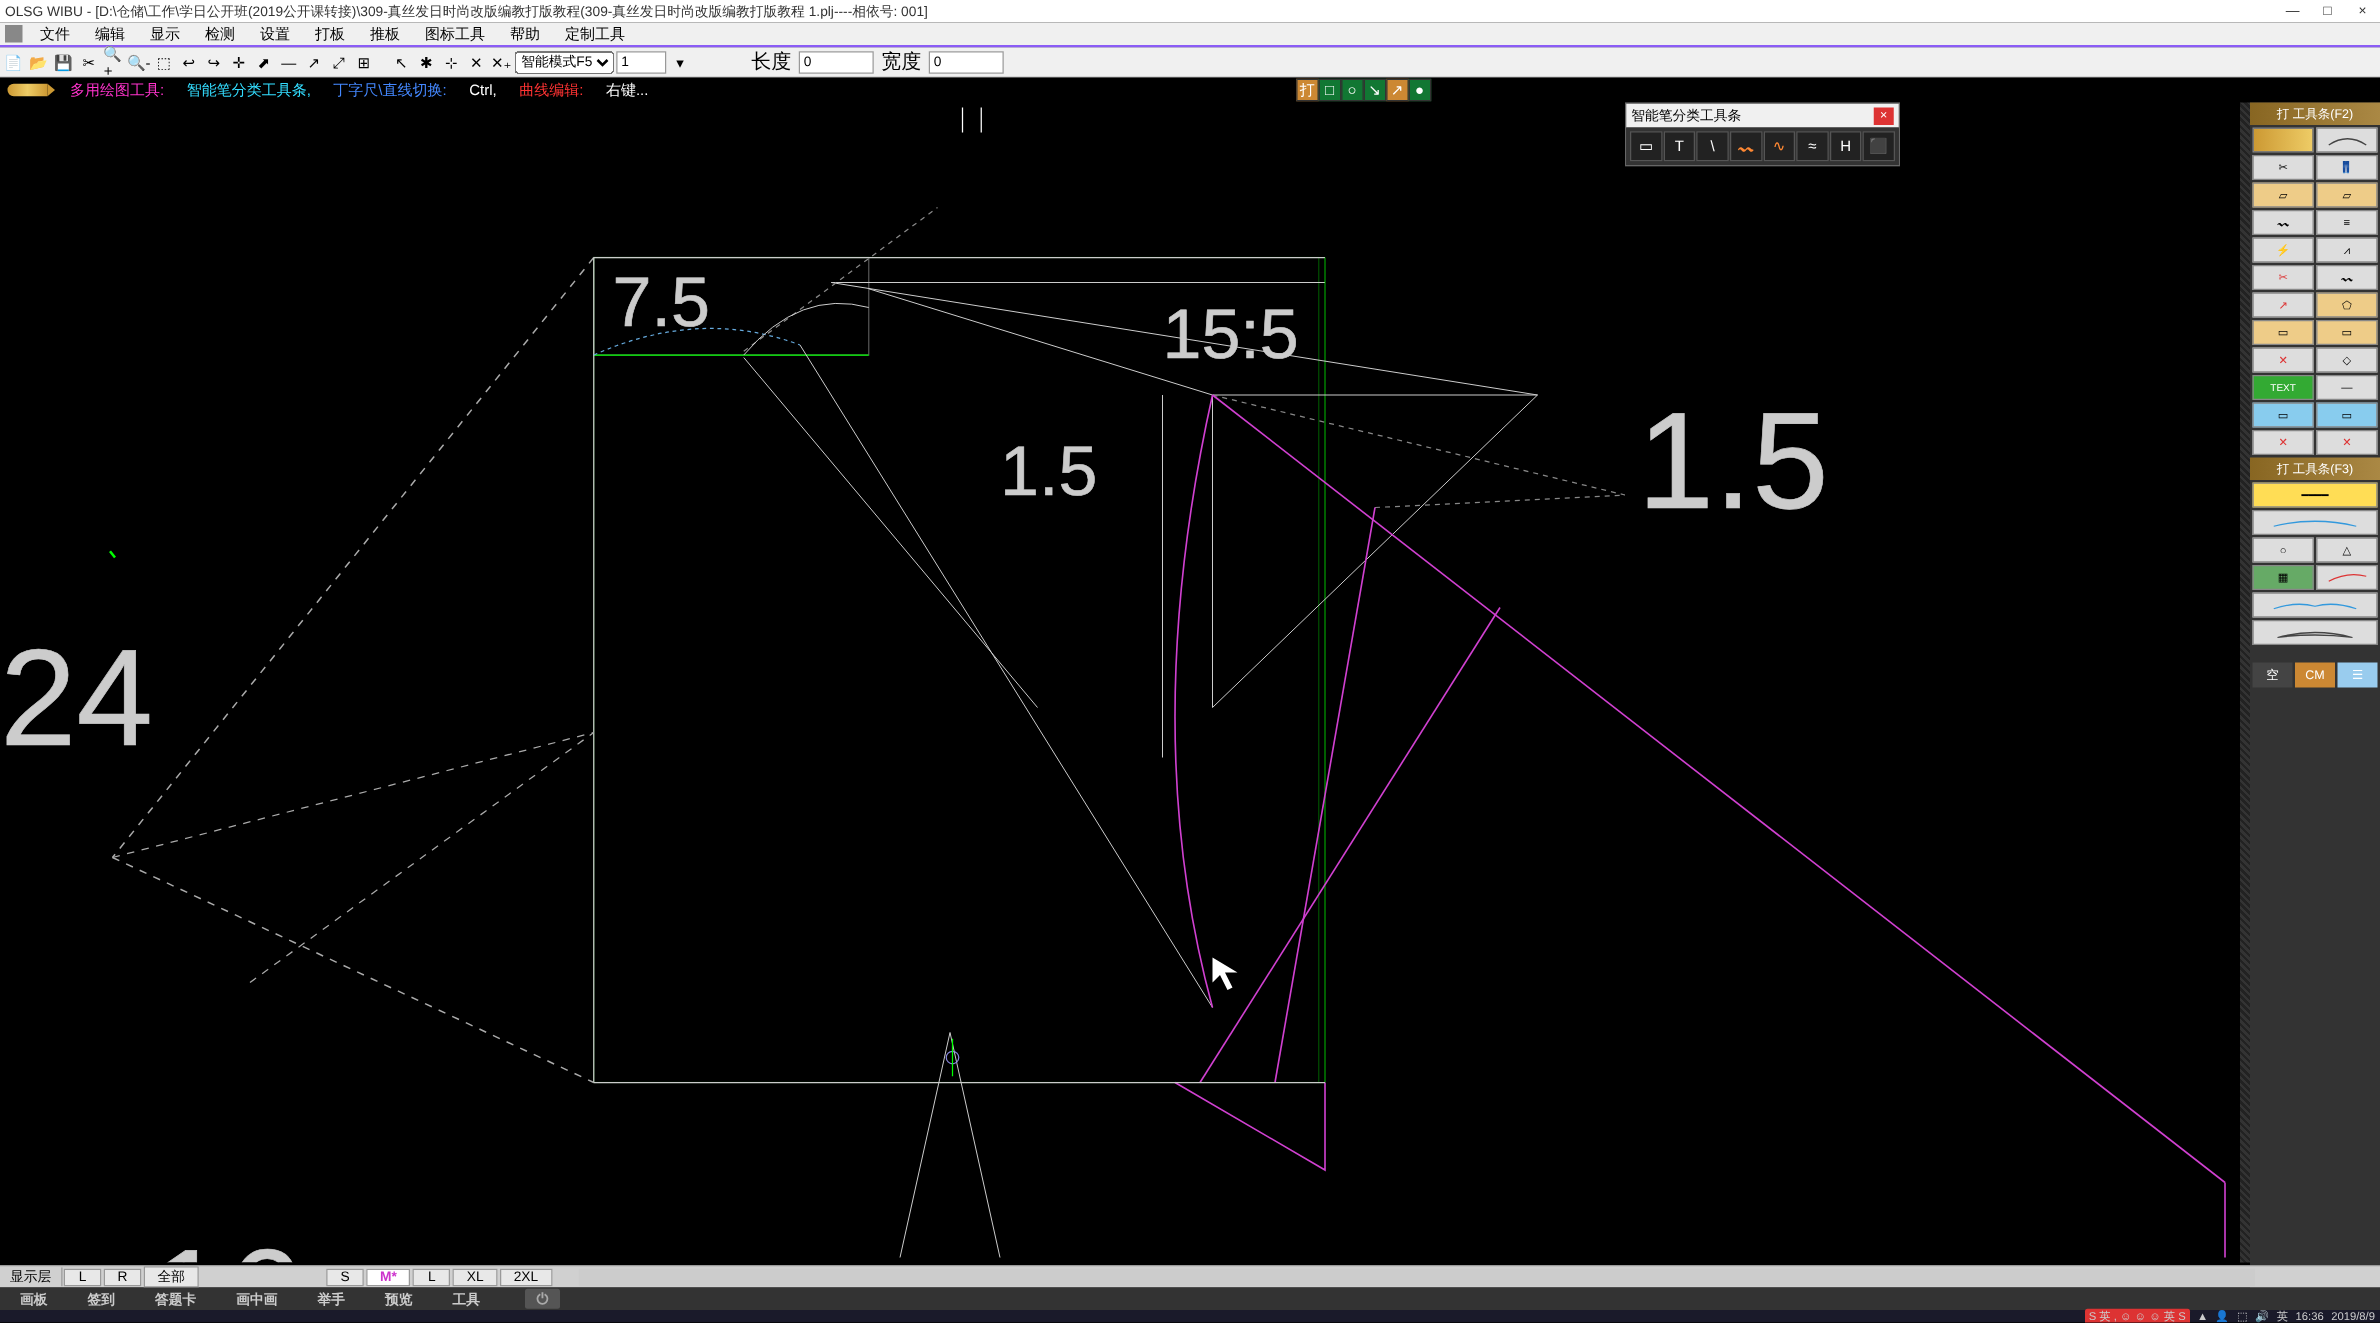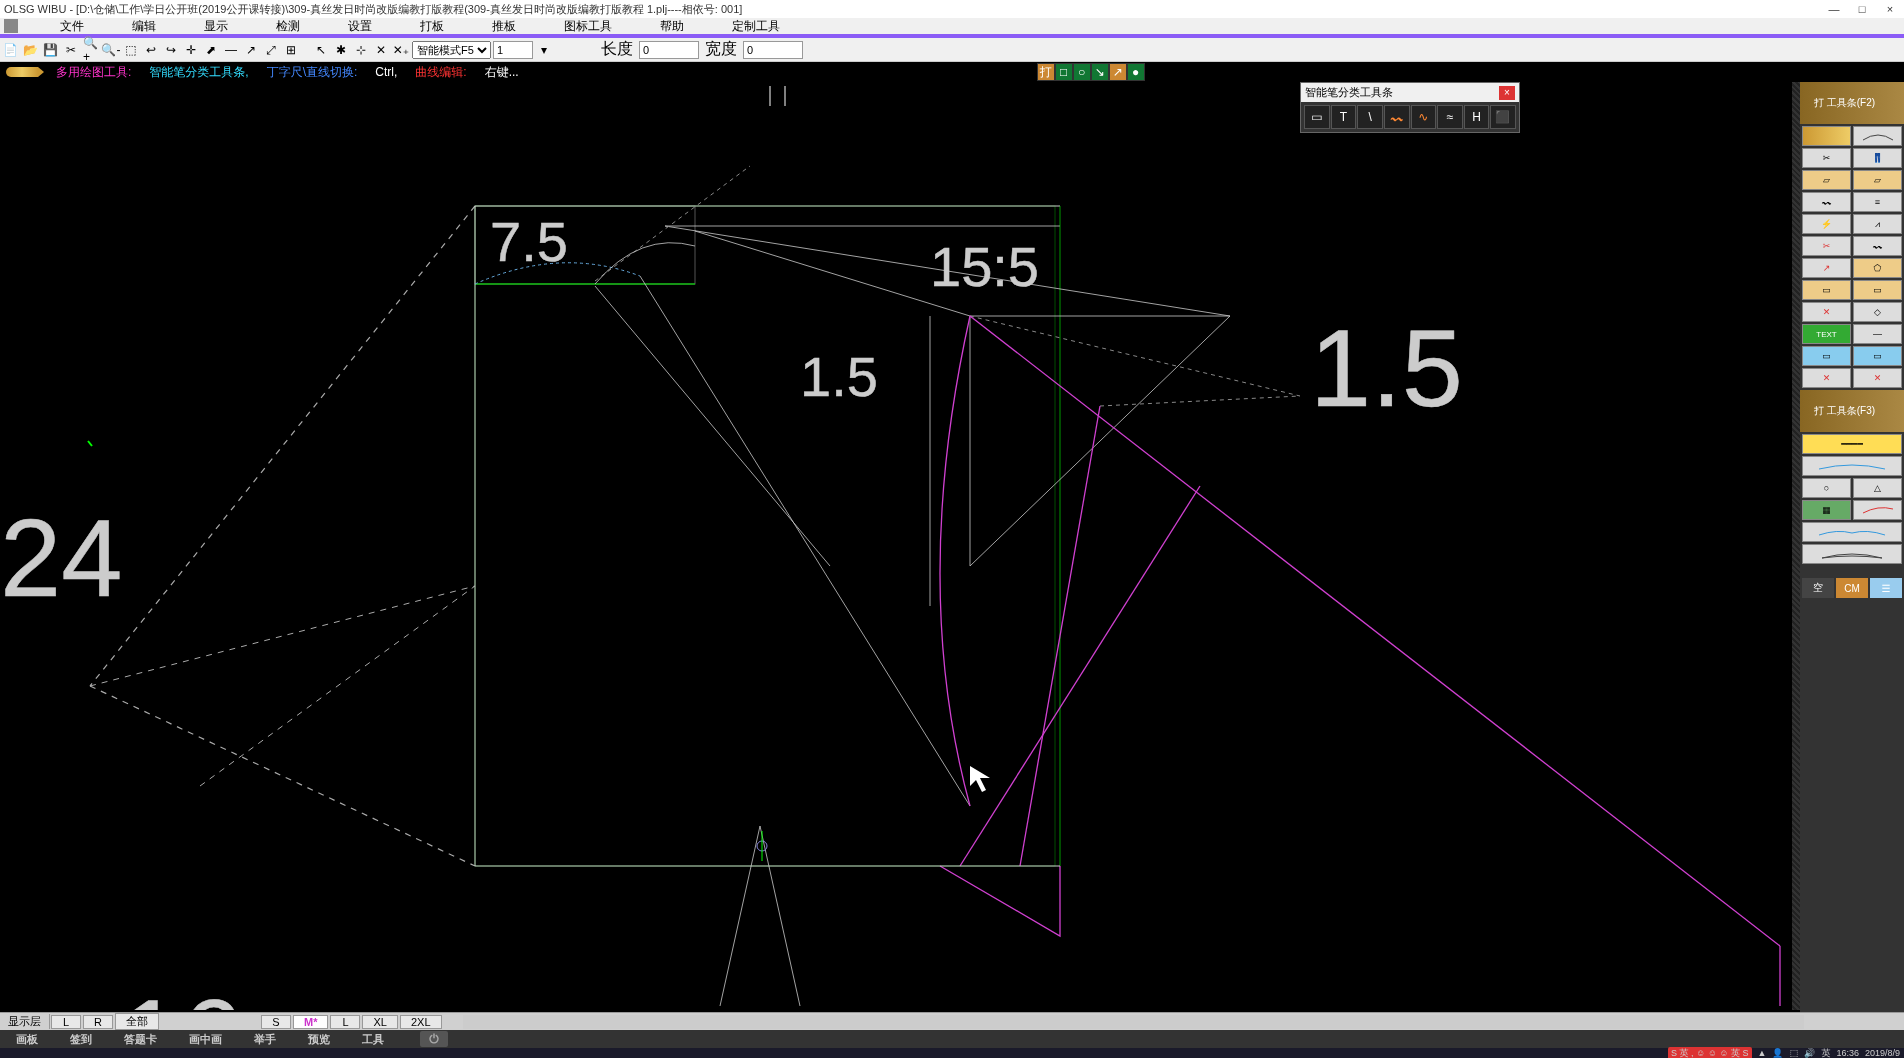--- a/index.html
+++ b/index.html
@@ -2,21 +2,21 @@
 <html><head>
   <meta charset="utf-8">
   <style>
     * { margin: 0; padding: 0; box-sizing: border-box; font-family: "Microsoft YaHei", sans-serif; }
     body { background: #000; overflow: hidden; width: 1904px; height: 1058px; position: relative; }
     
     .titlebar { background: #fff; height: 18px; display: flex; align-items: center; padding: 0 4px; font-size: 11px; color: #333; justify-content: space-between; }
     .titlebar .window-controls { display: flex; gap: 8px; }
     .titlebar .window-controls span { width: 20px; text-align: center; cursor: default; }
     
-    .menubar { background: #f0f0f0; height: 20px; display: flex; align-items: center; font-size: 12px; border-bottom: 4px solid #8b5cf6; gap: 28px; }
+    .menubar { background: #f0f0f0; height: 20px; display: flex; align-items: center; font-size: 12px; border-bottom: 2px solid #8b5cf6; }
     .menubar .menu-item { padding: 2px 10px; cursor: default; }
     
     .toolbar1 { background: #f0f0f0; height: 24px; display: flex; align-items: center; font-size: 11px; border-bottom: 1px solid #ccc; padding: 0 2px; gap: 2px; }
     .toolbar1 .tb-btn { width: 18px; height: 18px; border: 1px solid transparent; display: inline-flex; align-items: center; justify-content: center; cursor: default; font-size: 12px; }
     .toolbar1 select { font-size: 11px; height: 18px; }
     .toolbar1 input { font-size: 11px; height: 18px; border: 1px solid #999; padding: 0 3px; }
     .toolbar1 .label { font-size: 16px; margin: 0 4px; }
     
     .statusbar-info { background: #000; height: 20px; display: flex; align-items: center; font-size: 12px; padding: 0 6px; gap: 18px; }
     .statusbar-info .bullet-icon { width: 32px; height: 10px; background: linear-gradient(90deg, #cc9933 0%, #eecc66 50%, #cc9933 100%); border-radius: 5px 0 0 5px; position: relative; }
@@ -28,21 +28,21 @@
     .statusbar-info .white { color: #fff; }
     
     .color-badges { display: inline-flex; margin-left: 20px; }
     .color-badge { width: 18px; height: 18px; display: inline-flex; align-items: center; justify-content: center; font-size: 12px; color: #fff; border: 1px solid #333; }
     
     .canvas-area { position: absolute; top: 82px; left: 0; right: 104px; bottom: 48px; background: #000; overflow: hidden; }
     .canvas-area svg { width: 100%; height: 100%; }
     .dim-text { font-family: Arial, sans-serif; fill: #ccc; font-weight: 100; stroke: #ccc; stroke-width: 0.5; }
     
     .right-toolbox { position: absolute; top: 82px; right: 0; width: 104px; background: #333; bottom: 0; }
-    .right-toolbox .header { background: linear-gradient(90deg, #886622, #aa8844); color: #fff; font-size: 10px; padding: 14px; }
+    .right-toolbox .header { background: linear-gradient(90deg, #886622, #aa8844); color: #fff; font-size: 10px; padding: 2px; text-align: center; }
     .right-toolbox .tool-grid { display: grid; grid-template-columns: 1fr 1fr; gap: 2px; padding: 2px; }
     .right-toolbox .tool-item { height: 20px; background: #ddd; border: 1px solid #888; display: flex; align-items: center; justify-content: center; font-size: 9px; cursor: default; }
     .right-toolbox .unit-row { display: flex; gap: 2px; padding: 2px; }
     .right-toolbox .unit-btn { flex: 1; height: 20px; background: #444; color: #fff; display: flex; align-items: center; justify-content: center; font-size: 10px; cursor: default; }
     .right-toolbox .unit-btn.active { background: #cc8833; }
     
     .floating-panel { position: absolute; top: 82px; left: 1300px; width: 220px; background: #333; border: 1px solid #666; }
     .floating-panel .panel-title { background: #f0f0f0; display: flex; justify-content: space-between; align-items: center; padding: 2px 4px; font-size: 11px; }
     .floating-panel .close-btn { background: #d33; color: #fff; width: 16px; height: 14px; display: flex; align-items: center; justify-content: center; font-size: 10px; cursor: default; }
     .floating-panel .panel-tools { display: flex; gap: 1px; padding: 3px; background: #333; }

